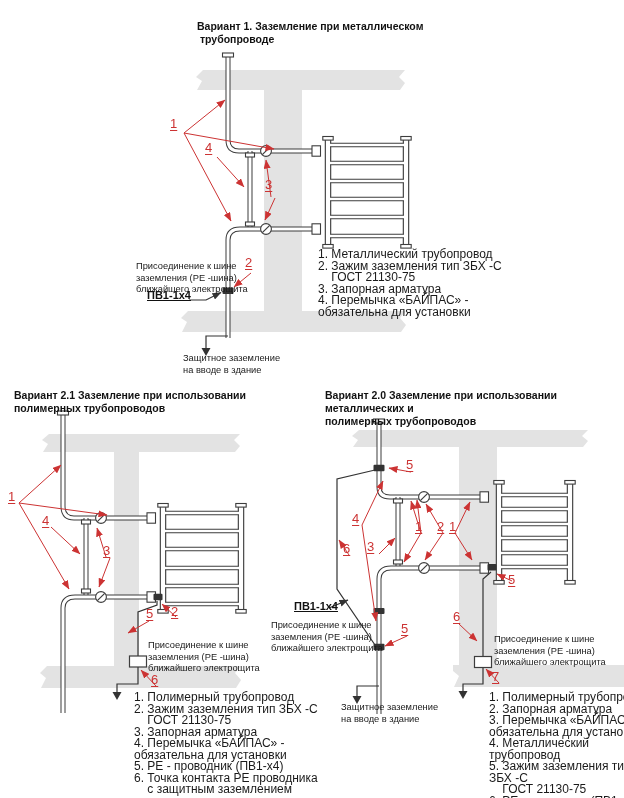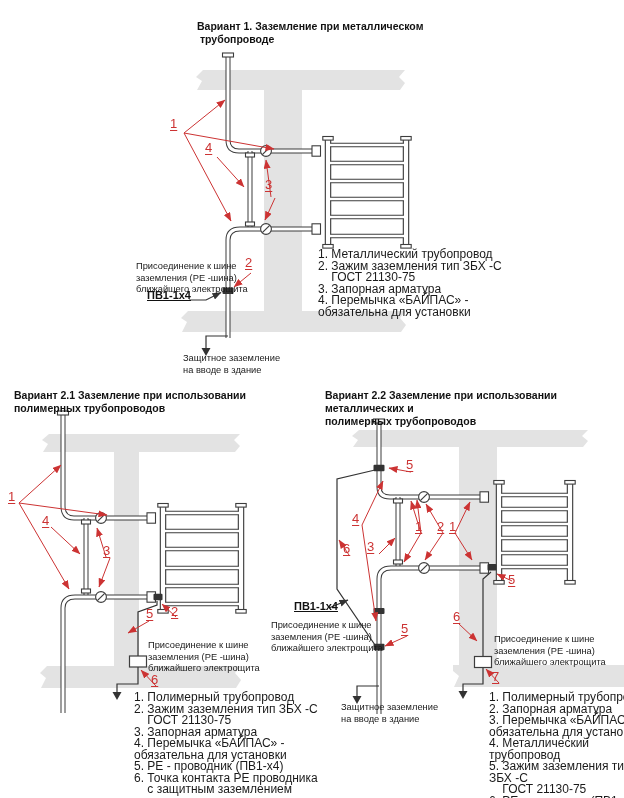--- a/index.html
+++ b/index.html
@@ -289,21 +289,21 @@
 <div class="txt lg" style="left:134px;top:692px">1. Полимерный трубопровод
 2. Зажим заземления тип ЗБХ -С
     ГОСТ 21130-75
 3. Запорная арматура
 4. Перемычка «БАЙПАС» -
 обязательна для установки
 5. РЕ - проводник (ПВ1-х4)
 6. Точка контакта РЕ проводника
     с защитным заземлением</div>
 
-<div class="txt title" style="left:325px;top:389px;width:296px">Вариант 2.2 Заземление при использовании металлических и
+<div class="txt title" style="left:325px;top:389px;width:296px">Вариант 2.0 Заземление при использовании металлических и
 полимерных трубопроводов</div>
 <span class="co" style="left:406px;top:458px">5</span>
 <span class="co" style="left:352px;top:512px">4</span>
 <span class="co" style="left:367px;top:540px">3</span>
 <span class="co" style="left:415px;top:520px">1</span>
 <span class="co" style="left:437px;top:520px">2</span>
 <span class="co" style="left:449px;top:520px">1</span>
 <span class="co" style="left:343px;top:542px">6</span>
 <span class="co" style="left:508px;top:573px">5</span>
 <span class="co" style="left:401px;top:622px">5</span>

